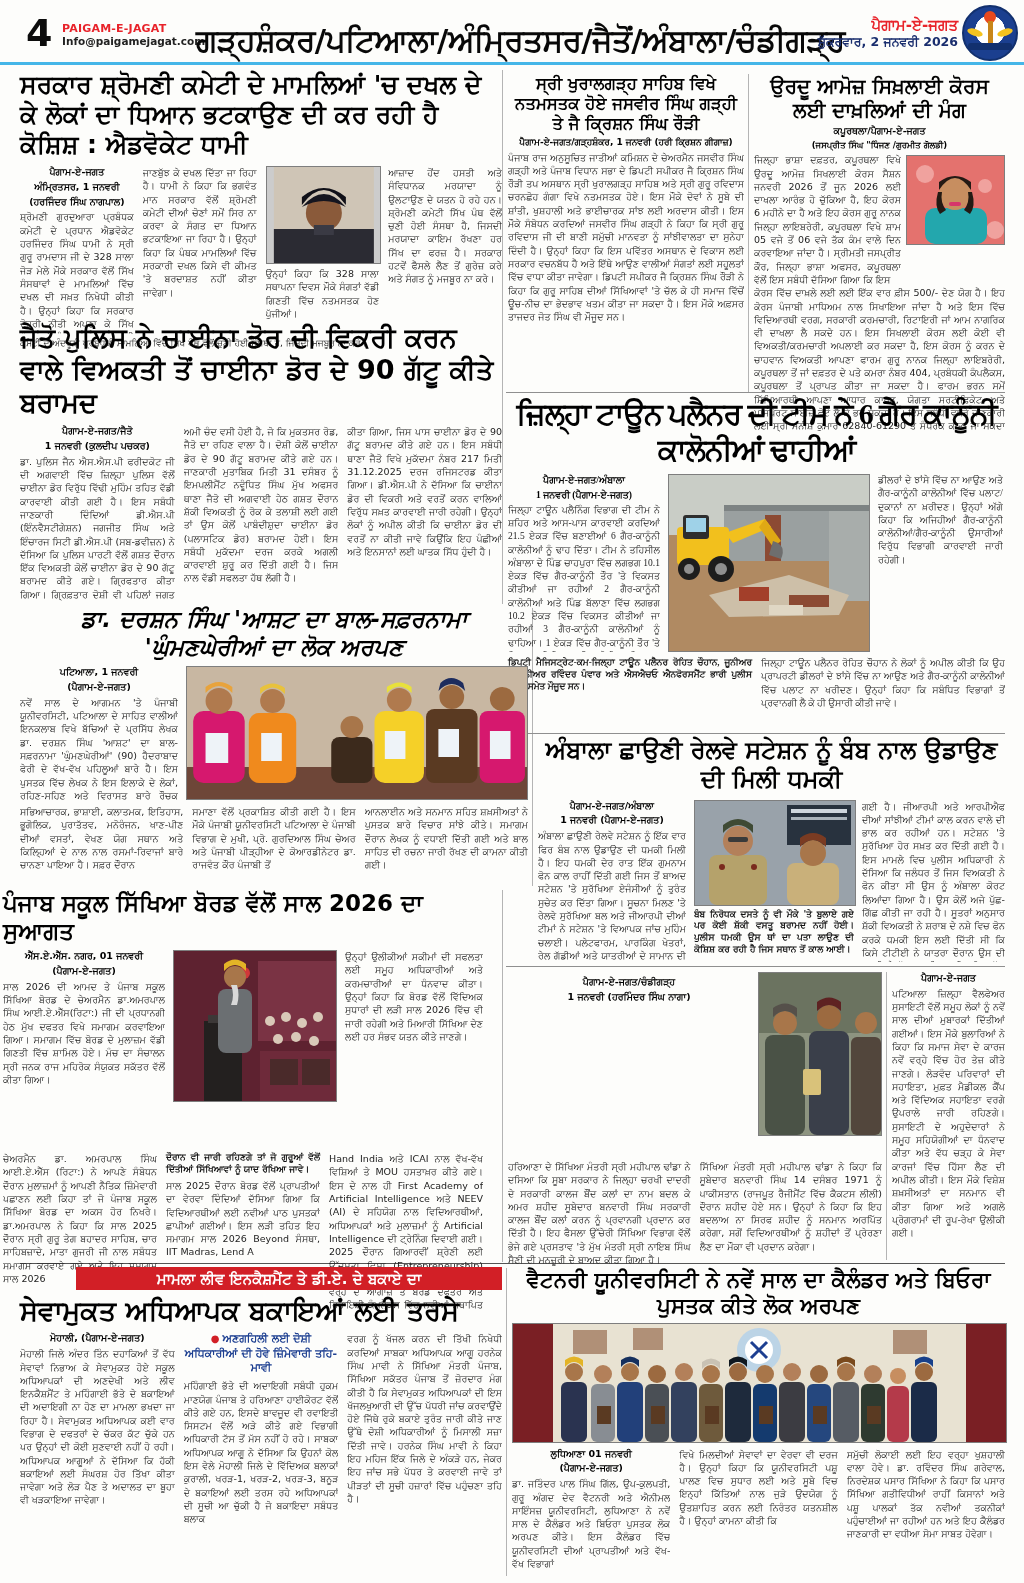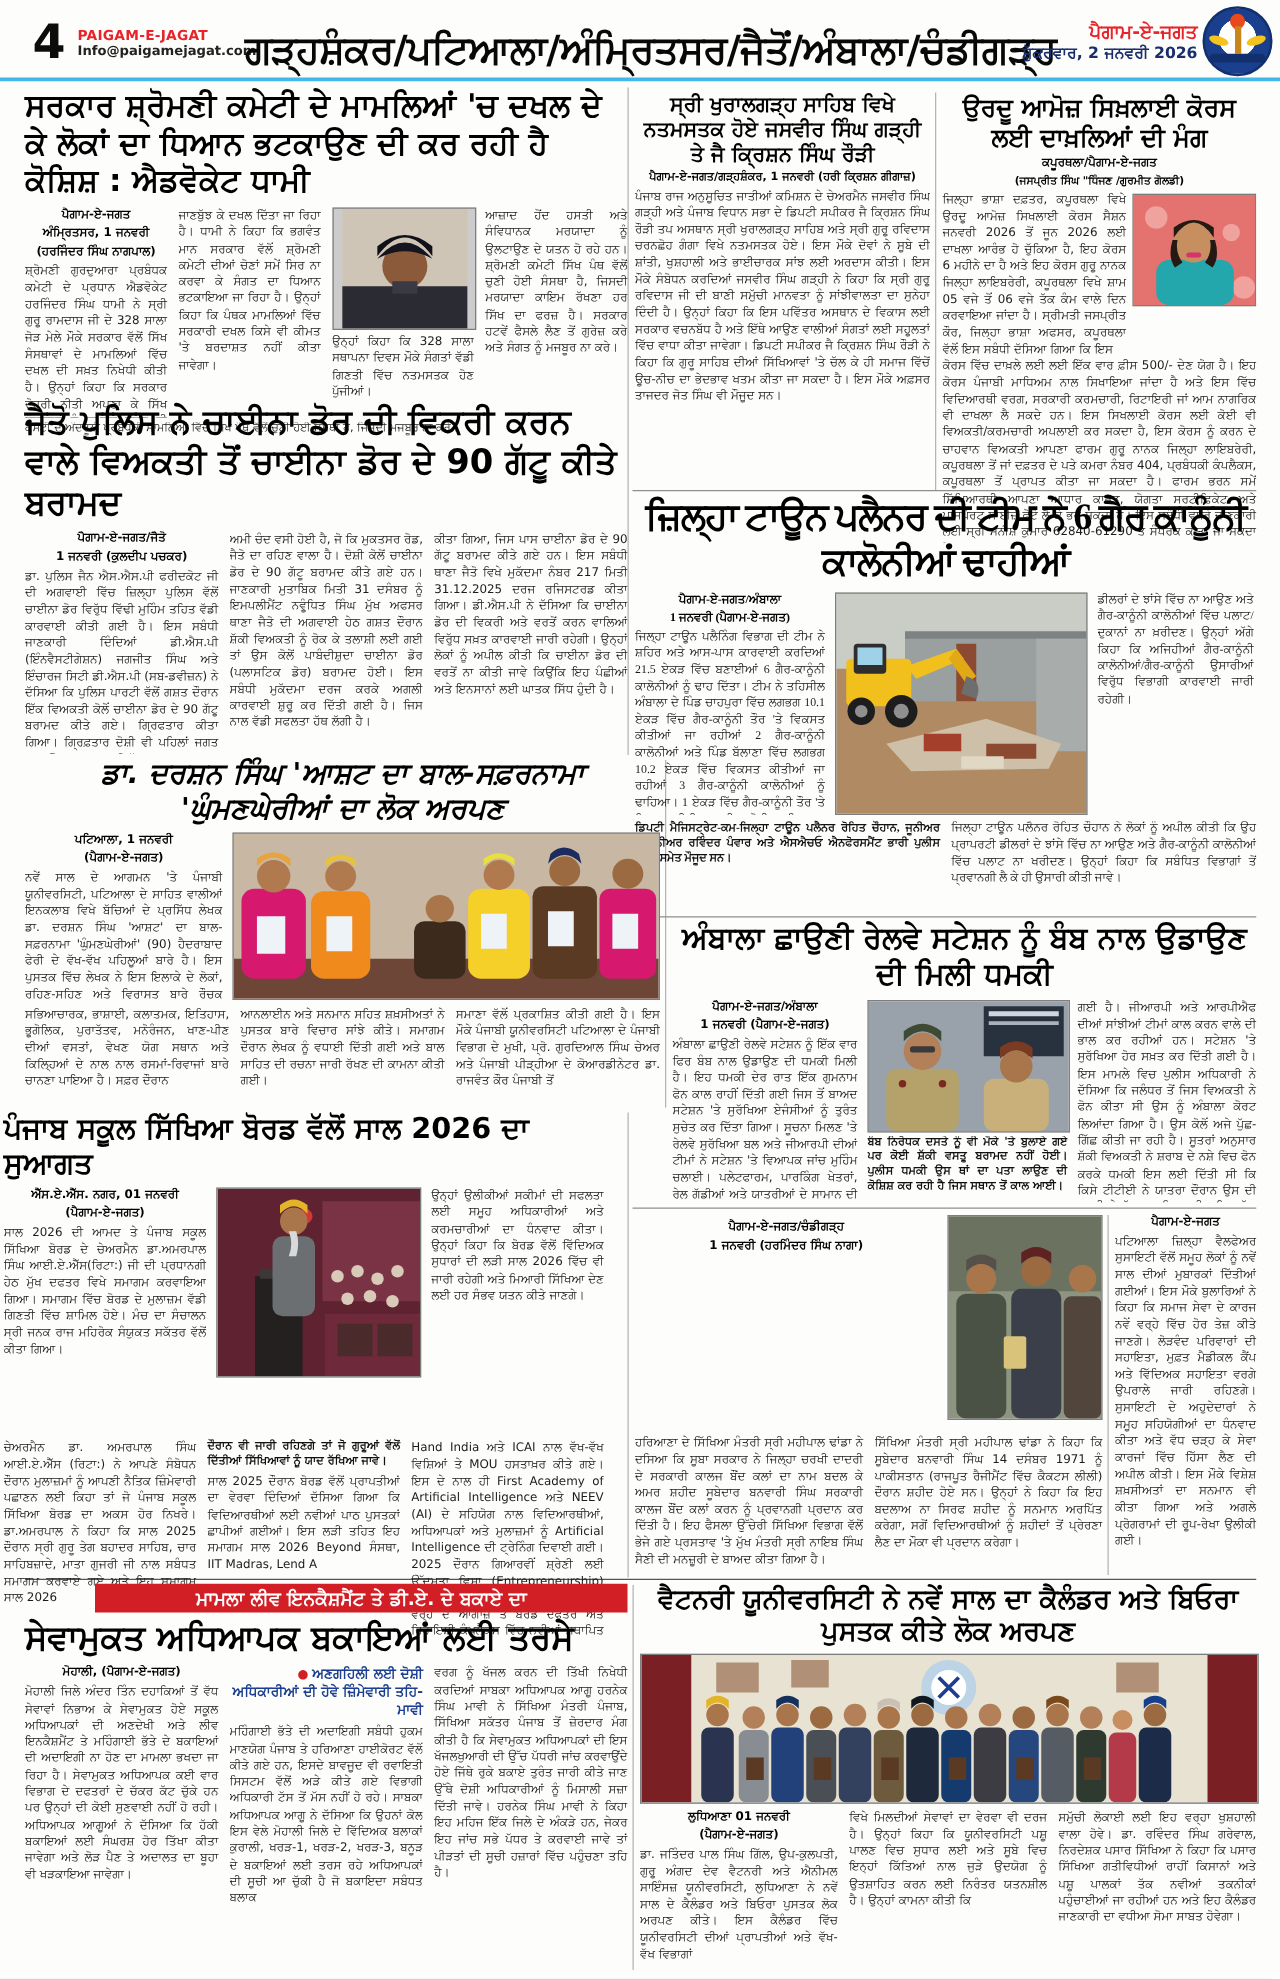--- a/index.html
+++ b/index.html
@@ -31,21 +31,21 @@
   .logo .flame{position:absolute;left:50%;top:4px;width:12px;height:12px;margin-left:-6px;border-radius:50% 50% 50% 0;
         transform:rotate(-45deg);background:#e8491d;}
   .logo .torch{position:absolute;left:50%;top:14px;width:5px;height:22px;margin-left:-2.5px;background:#c8861a;}
   .logo .wing{position:absolute;top:22px;width:16px;height:7px;background:#f4c31f;border-radius:50%;}
   .logo .wl{left:3px;transform:rotate(18deg);}
   .logo .wr{right:3px;transform:rotate(-18deg);}
   .logo .band{position:absolute;left:4px;right:4px;bottom:9px;height:7px;background:#12306e;border-radius:3px;}
   
   .red-banner{background:#d21f26;color:#fff;font-weight:700;font-size:15px;text-align:center;
               display:flex;align-items:center;justify-content:center;}
-  .subhead{color:#1d3f91;font-weight:700;font-size:11px;line-height:1.3;text-align:right;}
+  .subhead{color:#1d3f91;font-weight:700;font-size:11px;line-height:1.3;text-align:center;}
   .subhead .dot{color:#d21f26;margin-right:3px;font-size:10px;}
   .tinyline{font-size:9px;line-height:1.3;color:#1c1c1c;white-space:nowrap;overflow:hidden;}
 </style>
 </head>
 <body>
 
 <div class="page">
 
   <div class="abs pageno" style="left:26px;top:14px;">4</div>
   <div class="abs" style="left:62px;top:22px;">
@@ -222,22 +222,22 @@
             <rect x="72" y="66" width="20" height="28" fill="#eef3f8"></rect>
             <rect x="192" y="64" width="20" height="28" fill="#eef3f8"></rect>
             <rect x="244" y="62" width="20" height="28" fill="#eef3f8"></rect>
             <rect x="294" y="64" width="20" height="28" fill="#eef3f8"></rect>
           </g>
         </svg>
       </div>
     </div>
     <div class="cols" style="margin-top:5px;height:122px;">
       <div class="body-txt">ਸਭਿਆਚਾਰਕ, ਭਾਸ਼ਾਈ, ਕਲਾਤਮਕ, ਇਤਿਹਾਸ, ਭੂਗੋਲਿਕ, ਪੁਰਾਤੱਤਵ, ਮਨੋਰੰਜਨ, ਖਾਣ-ਪੀਣ ਦੀਆਂ ਵਸਤਾਂ, ਵੇਖਣ ਯੋਗ ਸਥਾਨ ਅਤੇ ਕਿਲ੍ਹਿਆਂ ਦੇ ਨਾਲ ਨਾਲ ਰਸਮਾਂ-ਰਿਵਾਜਾਂ ਬਾਰੇ ਚਾਨਣਾ ਪਾਇਆ ਹੈ। ਸਫ਼ਰ ਦੌਰਾਨ</div>
+      <div class="body-txt">ਸਮਾਣਾ ਵੱਲੋਂ ਪ੍ਰਕਾਸ਼ਿਤ ਕੀਤੀ ਗਈ ਹੈ। ਇਸ ਮੌਕੇ ਪੰਜਾਬੀ ਯੂਨੀਵਰਸਿਟੀ ਪਟਿਆਲਾ ਦੇ ਪੰਜਾਬੀ ਵਿਭਾਗ ਦੇ ਮੁਖੀ, ਪ੍ਰੋ. ਗੁਰਦਿਆਲ ਸਿੰਘ ਚੇਅਰ ਅਤੇ ਪੰਜਾਬੀ ਪੀੜ੍ਹੀਆ ਦੇ ਕੋਆਰਡੀਨੇਟਰ ਡਾ. ਰਾਜਵੰਤ ਕੌਰ ਪੰਜਾਬੀ ਤੋਂ</div>
       <div class="body-txt">ਆਨਲਾਈਨ ਅਤੇ ਸਨਮਾਨ ਸਹਿਤ ਸ਼ਖ਼ਸੀਅਤਾਂ ਨੇ ਪੁਸਤਕ ਬਾਰੇ ਵਿਚਾਰ ਸਾਂਝੇ ਕੀਤੇ। ਸਮਾਗਮ ਦੌਰਾਨ ਲੇਖਕ ਨੂੰ ਵਧਾਈ ਦਿੱਤੀ ਗਈ ਅਤੇ ਬਾਲ ਸਾਹਿਤ ਦੀ ਰਚਨਾ ਜਾਰੀ ਰੱਖਣ ਦੀ ਕਾਮਨਾ ਕੀਤੀ ਗਈ।</div>
-      <div class="body-txt">ਸਮਾਣਾ ਵੱਲੋਂ ਪ੍ਰਕਾਸ਼ਿਤ ਕੀਤੀ ਗਈ ਹੈ। ਇਸ ਮੌਕੇ ਪੰਜਾਬੀ ਯੂਨੀਵਰਸਿਟੀ ਪਟਿਆਲਾ ਦੇ ਪੰਜਾਬੀ ਵਿਭਾਗ ਦੇ ਮੁਖੀ, ਪ੍ਰੋ. ਗੁਰਦਿਆਲ ਸਿੰਘ ਚੇਅਰ ਅਤੇ ਪੰਜਾਬੀ ਪੀੜ੍ਹੀਆ ਦੇ ਕੋਆਰਡੀਨੇਟਰ ਡਾ. ਰਾਜਵੰਤ ਕੌਰ ਪੰਜਾਬੀ ਤੋਂ</div>
     </div>
   </section>
 
   <section class="abs" style="left:538px;top:736px;width:467px;">
     <h1 class="hl center" style="font-size:24px;">ਅੰਬਾਲਾ ਛਾਉਣੀ ਰੇਲਵੇ ਸਟੇਸ਼ਨ ਨੂੰ ਬੰਬ ਨਾਲ ਉਡਾਉਣ ਦੀ ਮਿਲੀ ਧਮਕੀ</h1>
     <div style="display:flex;gap:8px;margin-top:6px;height:162px;">
       <div class="body-txt" style="width:150px;">
         <div class="dateline">ਪੈਗਾਮ-ਏ-ਜਗਤ/ਅੰਬਾਲਾ</div>
         <div class="dateline">1 ਜਨਵਰੀ (ਪੈਗਾਮ-ਏ-ਜਗਤ)</div>
         <span>ਅੰਬਾਲਾ ਛਾਉਣੀ ਰੇਲਵੇ ਸਟੇਸ਼ਨ ਨੂੰ ਇੱਕ ਵਾਰ ਫਿਰ ਬੰਬ ਨਾਲ ਉਡਾਉਣ ਦੀ ਧਮਕੀ ਮਿਲੀ ਹੈ। ਇਹ ਧਮਕੀ ਦੇਰ ਰਾਤ ਇੱਕ ਗੁਮਨਾਮ ਫੋਨ ਕਾਲ ਰਾਹੀਂ ਦਿੱਤੀ ਗਈ ਜਿਸ ਤੋਂ ਬਾਅਦ ਸਟੇਸ਼ਨ 'ਤੇ ਸੁਰੱਖਿਆ ਏਜੰਸੀਆਂ ਨੂੰ ਤੁਰੰਤ ਸੁਚੇਤ ਕਰ ਦਿੱਤਾ ਗਿਆ। ਸੂਚਨਾ ਮਿਲਣ 'ਤੇ ਰੇਲਵੇ ਸੁਰੱਖਿਆ ਬਲ ਅਤੇ ਜੀਆਰਪੀ ਦੀਆਂ ਟੀਮਾਂ ਨੇ ਸਟੇਸ਼ਨ 'ਤੇ ਵਿਆਪਕ ਜਾਂਚ ਮੁਹਿੰਮ ਚਲਾਈ। ਪਲੇਟਫਾਰਮ, ਪਾਰਕਿੰਗ ਖੇਤਰਾਂ, ਰੇਲ ਗੱਡੀਆਂ ਅਤੇ ਯਾਤਰੀਆਂ ਦੇ ਸਾਮਾਨ ਦੀ ਪੂਰੀ ਤਰ੍ਹਾਂ ਤਲਾਸ਼ੀ ਲਈ ਗਈ।</span>
@@ -328,21 +328,21 @@
             <path d="M14 44 q12 -12 24 0 l0 -9 q-12 -9 -24 0 Z" fill="#55504a"></path>
           <rect x="50" y="58" width="40" height="104" rx="8" fill="#3a3f4a"></rect>
           <circle cx="70" cy="44" r="12" fill="#9c6a40"></circle>
             <path d="M58 38 q12 -12 24 0 l0 -9 q-12 -9 -24 0 Z" fill="#5e2222"></path>
           <rect x="92" y="64" width="30" height="98" rx="6" fill="#52463c"></rect>
           <circle cx="107" cy="50" r="11" fill="#a8764a"></circle>
           <rect x="44" y="96" width="18" height="26" rx="2" fill="#d9c27a"></rect>
         </svg>
       </div>
     </div>
-    <div class="cols" style="margin-top:12px;height:148px;">
+    <div class="cols" style="margin-top:24px;height:148px;">
       <div class="body-txt">ਹਰਿਆਣਾ ਦੇ ਸਿੱਖਿਆ ਮੰਤਰੀ ਸ੍ਰੀ ਮਹੀਪਾਲ ਢਾਂਡਾ ਨੇ ਦਸਿਆ ਕਿ ਸੂਬਾ ਸਰਕਾਰ ਨੇ ਜਿਲ੍ਹਾ ਚਰਖੀ ਦਾਦਰੀ ਦੇ ਸਰਕਾਰੀ ਕਾਲਜ ਬੌਂਦ ਕਲਾਂ ਦਾ ਨਾਮ ਬਦਲ ਕੇ ਅਮਰ ਸ਼ਹੀਦ ਸੂਬੇਦਾਰ ਬਨਵਾਰੀ ਸਿੰਘ ਸਰਕਾਰੀ ਕਾਲਜ ਬੌਂਦ ਕਲਾਂ ਕਰਨ ਨੂੰ ਪ੍ਰਵਾਨਗੀ ਪ੍ਰਦਾਨ ਕਰ ਦਿੱਤੀ ਹੈ। ਇਹ ਫੈਸਲਾ ਉੱਚੇਰੀ ਸਿੱਖਿਆ ਵਿਭਾਗ ਵੱਲੋਂ ਭੇਜੇ ਗਏ ਪ੍ਰਸਤਾਵ 'ਤੇ ਮੁੱਖ ਮੰਤਰੀ ਸ੍ਰੀ ਨਾਇਬ ਸਿੰਘ ਸੈਣੀ ਦੀ ਮਨਜ਼ੂਰੀ ਦੇ ਬਾਅਦ ਕੀਤਾ ਗਿਆ ਹੈ।</div>
       <div class="body-txt">ਸਿੱਖਿਆ ਮੰਤਰੀ ਸ੍ਰੀ ਮਹੀਪਾਲ ਢਾਂਡਾ ਨੇ ਕਿਹਾ ਕਿ ਸੂਬੇਦਾਰ ਬਨਵਾਰੀ ਸਿੰਘ 14 ਦਸੰਬਰ 1971 ਨੂੰ ਪਾਕੀਸਤਾਨ (ਰਾਜਪੂਤ ਰੈਜੀਮੈਂਟ ਵਿੱਚ ਕੈਕਟਸ ਲੀਲੀ) ਦੌਰਾਨ ਸ਼ਹੀਦ ਹੋਏ ਸਨ। ਉਨ੍ਹਾਂ ਨੇ ਕਿਹਾ ਕਿ ਇਹ ਬਦਲਾਅ ਨਾ ਸਿਰਫ ਸ਼ਹੀਦ ਨੂੰ ਸਨਮਾਨ ਅਰਪਿੱਤ ਕਰੇਗਾ, ਸਗੋਂ ਵਿਦਿਆਰਥੀਆਂ ਨੂੰ ਸ਼ਹੀਦਾਂ ਤੋਂ ਪ੍ਰੇਰਣਾ ਲੈਣ ਦਾ ਮੌਕਾ ਵੀ ਪ੍ਰਦਾਨ ਕਰੇਗਾ।</div>
     </div>
   </section>
 
   <section class="abs" style="left:892px;top:972px;width:113px;">
     <div class="dateline">ਪੈਗਾਮ-ਏ-ਜਗਤ</div>
     <div class="body-txt" style="height:272px;">ਪਟਿਆਲਾ ਜ਼ਿਲ੍ਹਾ ਵੈਲਫੇਅਰ ਸੁਸਾਇਟੀ ਵੱਲੋਂ ਸਮੂਹ ਲੋਕਾਂ ਨੂੰ ਨਵੇਂ ਸਾਲ ਦੀਆਂ ਮੁਬਾਰਕਾਂ ਦਿੱਤੀਆਂ ਗਈਆਂ। ਇਸ ਮੌਕੇ ਬੁਲਾਰਿਆਂ ਨੇ ਕਿਹਾ ਕਿ ਸਮਾਜ ਸੇਵਾ ਦੇ ਕਾਰਜ ਨਵੇਂ ਵਰ੍ਹੇ ਵਿੱਚ ਹੋਰ ਤੇਜ਼ ਕੀਤੇ ਜਾਣਗੇ। ਲੋੜਵੰਦ ਪਰਿਵਾਰਾਂ ਦੀ ਸਹਾਇਤਾ, ਮੁਫ਼ਤ ਮੈਡੀਕਲ ਕੈਂਪ ਅਤੇ ਵਿੱਦਿਅਕ ਸਹਾਇਤਾ ਵਰਗੇ ਉਪਰਾਲੇ ਜਾਰੀ ਰਹਿਣਗੇ। ਸੁਸਾਇਟੀ ਦੇ ਅਹੁਦੇਦਾਰਾਂ ਨੇ ਸਮੂਹ ਸਹਿਯੋਗੀਆਂ ਦਾ ਧੰਨਵਾਦ ਕੀਤਾ ਅਤੇ ਵੱਧ ਚੜ੍ਹ ਕੇ ਸੇਵਾ ਕਾਰਜਾਂ ਵਿੱਚ ਹਿੱਸਾ ਲੈਣ ਦੀ ਅਪੀਲ ਕੀਤੀ। ਇਸ ਮੌਕੇ ਵਿਸ਼ੇਸ਼ ਸ਼ਖ਼ਸੀਅਤਾਂ ਦਾ ਸਨਮਾਨ ਵੀ ਕੀਤਾ ਗਿਆ ਅਤੇ ਅਗਲੇ ਪ੍ਰੋਗਰਾਮਾਂ ਦੀ ਰੂਪ-ਰੇਖਾ ਉਲੀਕੀ ਗਈ।</div>
   </section>
 

